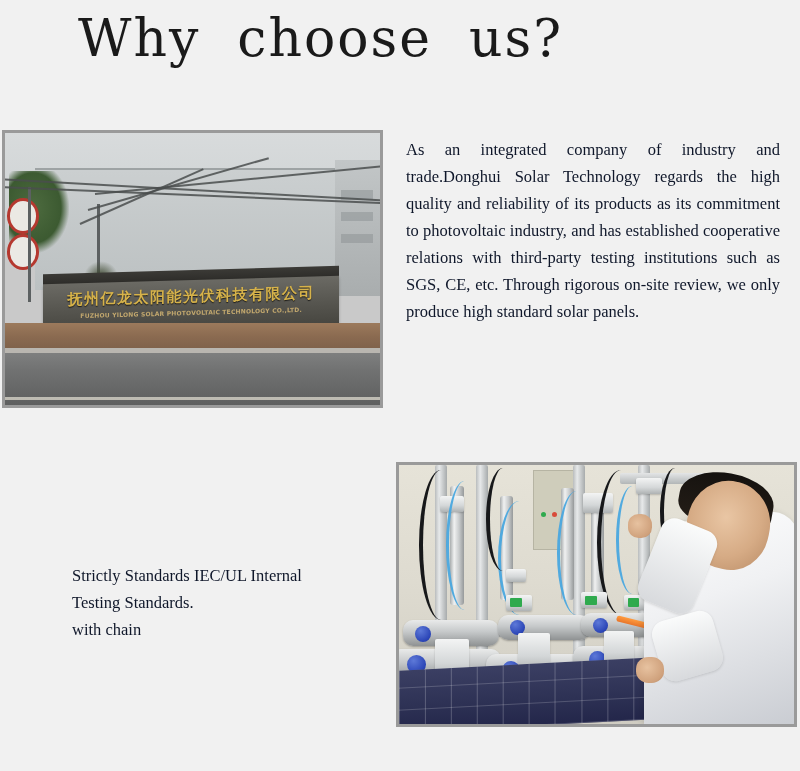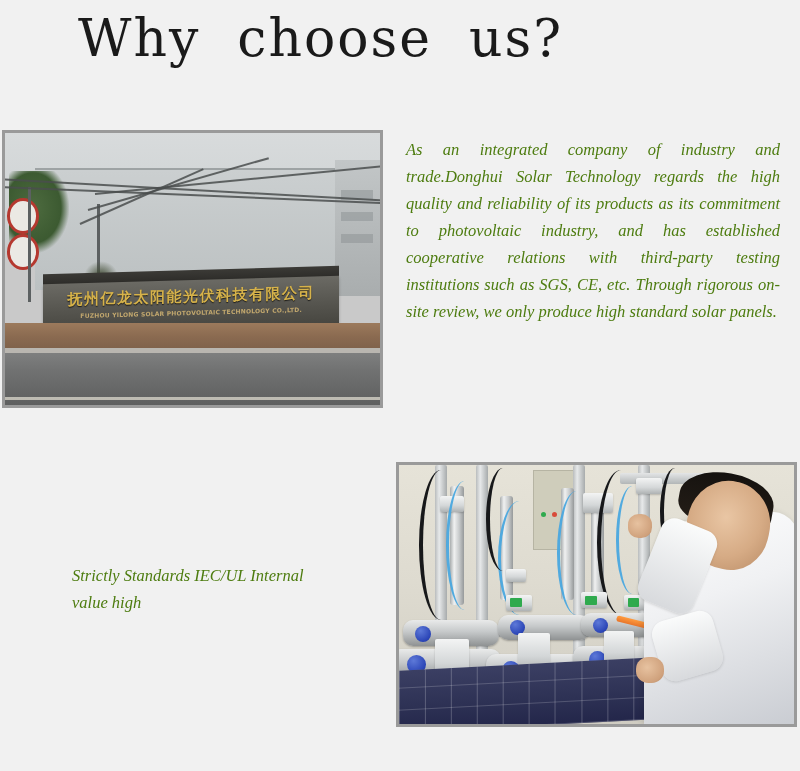--- a/index.html
+++ b/index.html
@@ -280,23 +280,22 @@
   }
   .worker-hand {
     position: absolute;
     border-radius: 45%;
     background: radial-gradient(ellipse at 40% 40%, #e7c2a0 0%, #cfa17c 70%, #b0825f 100%);
   }
 
   
   .body-text {
     position: absolute;
-    color: #4d7c0f;
+    color: #0f172a;
     font-family: "Liberation Serif", serif;
-    font-style: italic;
     font-size: 16.5px;
     line-height: 27px;
   }
   #intro-paragraph {
     left: 406px;
     top: 136px;
     width: 374px;
     text-align: justify;
     text-justify: inter-word;
   }
@@ -352,21 +351,22 @@
         <div class="road-line"></div>
       </div>
 
     </div>
   </div>
 
   <div class="body-text" id="intro-paragraph">As an integrated company of industry and trade.Donghui Solar Technology regards the high quality and reliability of its products as its commitment to photovoltaic industry, and has established cooperative relations with third-party testing institutions such as SGS, CE, etc. Through rigorous on-site review, we only produce high standard solar panels.</div>
 
   <div class="body-text" id="quality-statement">
     <span class="line">Strictly Standards IEC/UL Internal</span>
-    <span class="line">value high</span>
+    <span class="line">Testing Standards.</span>
+    <span class="line">with chain</span>
   </div>
 
   <div class="photo" id="photo-testing-lab">
     <div class="photo-inner">
 
       <div class="lab-bg"></div>
 
       <div class="lab-wallpanel">
         <div class="led" style="left:18%;top:52%;background:#2faa4e;"></div>
         <div class="led" style="left:44%;top:52%;background:#d84b3a;"></div>

